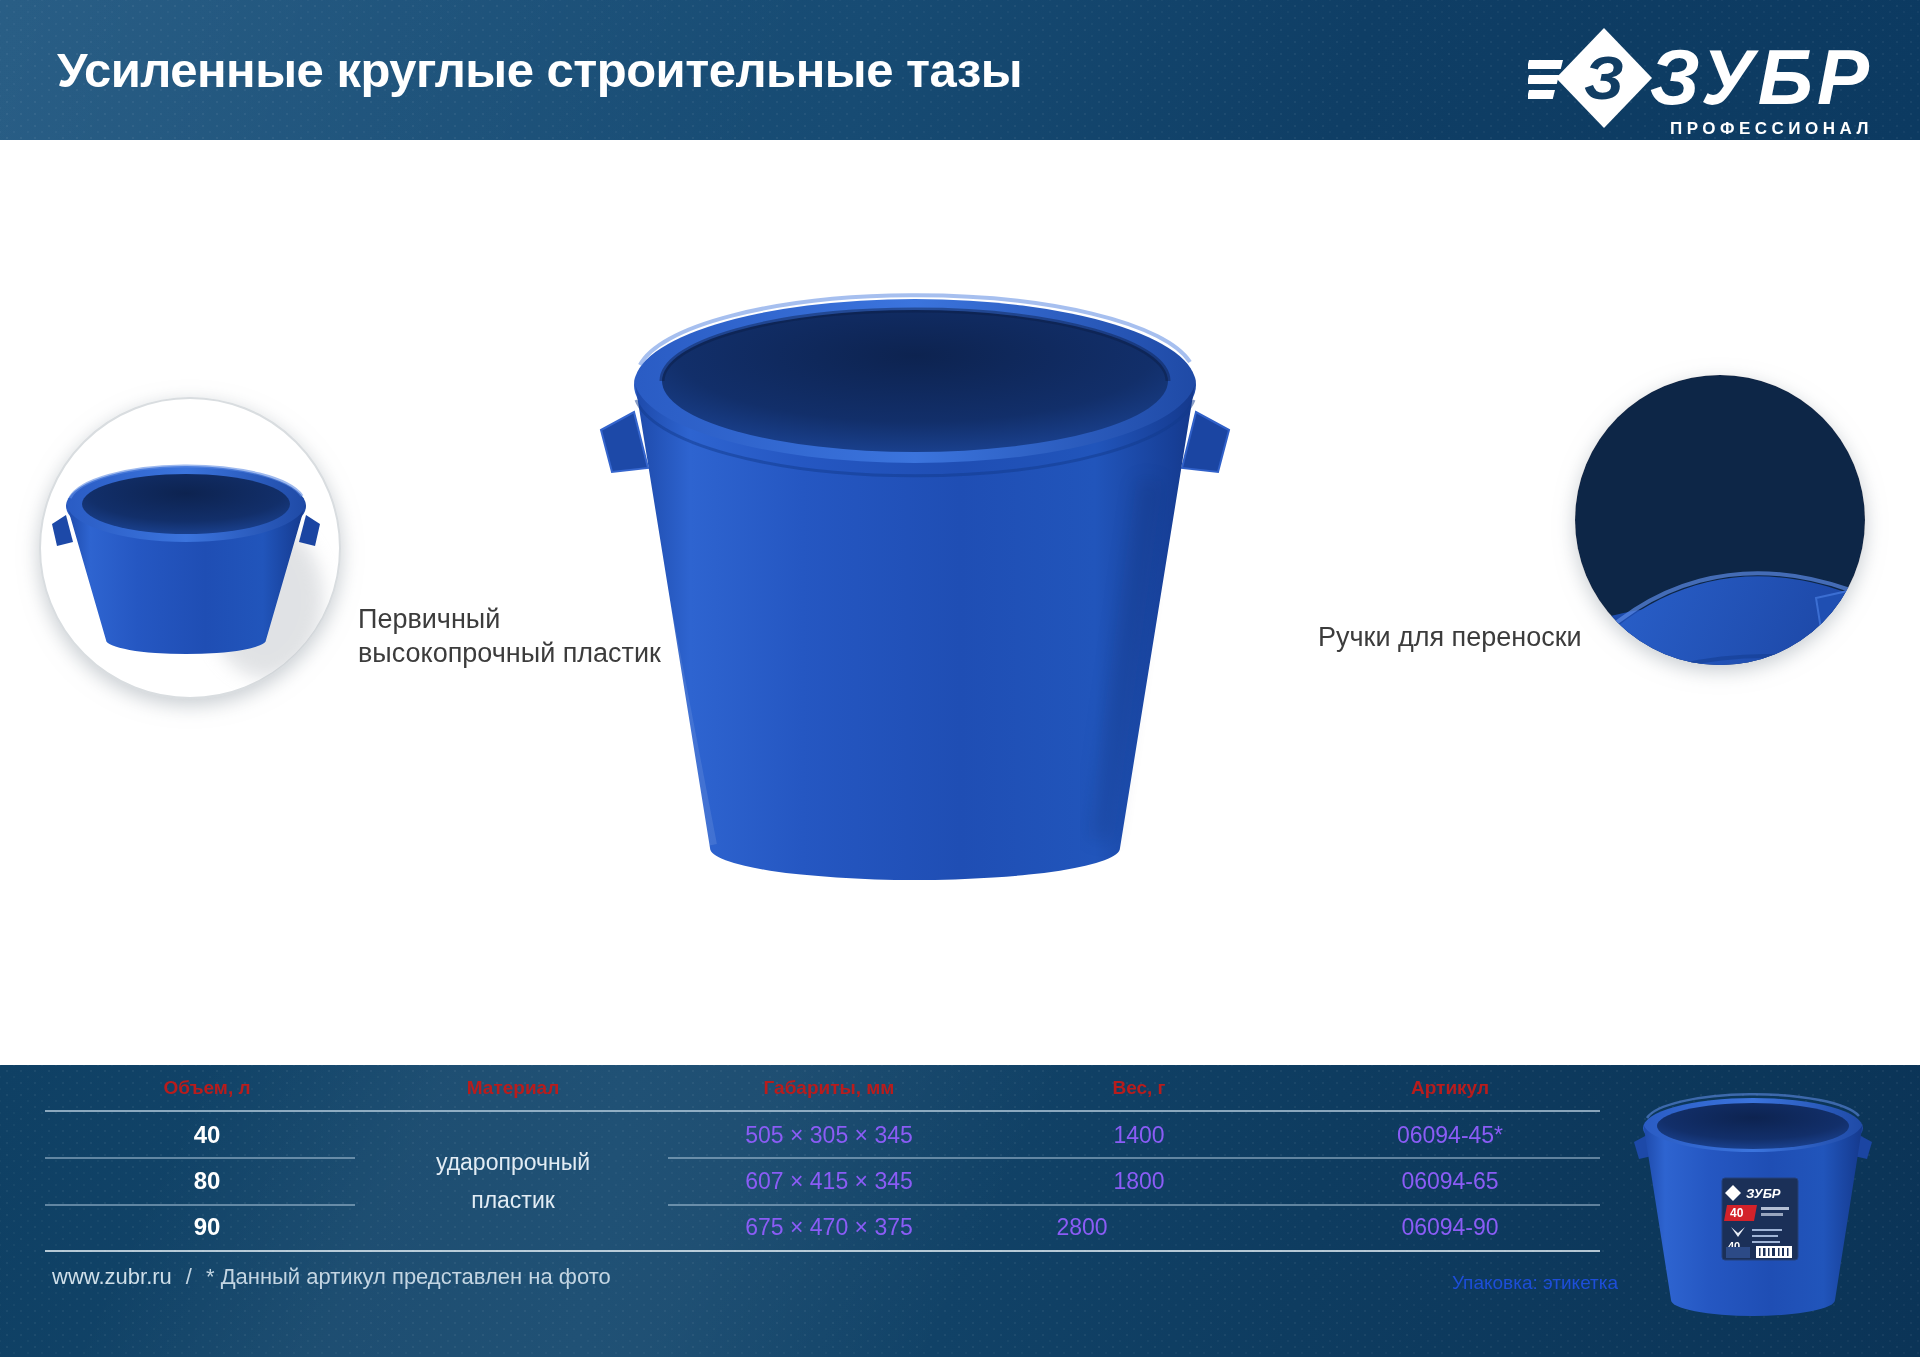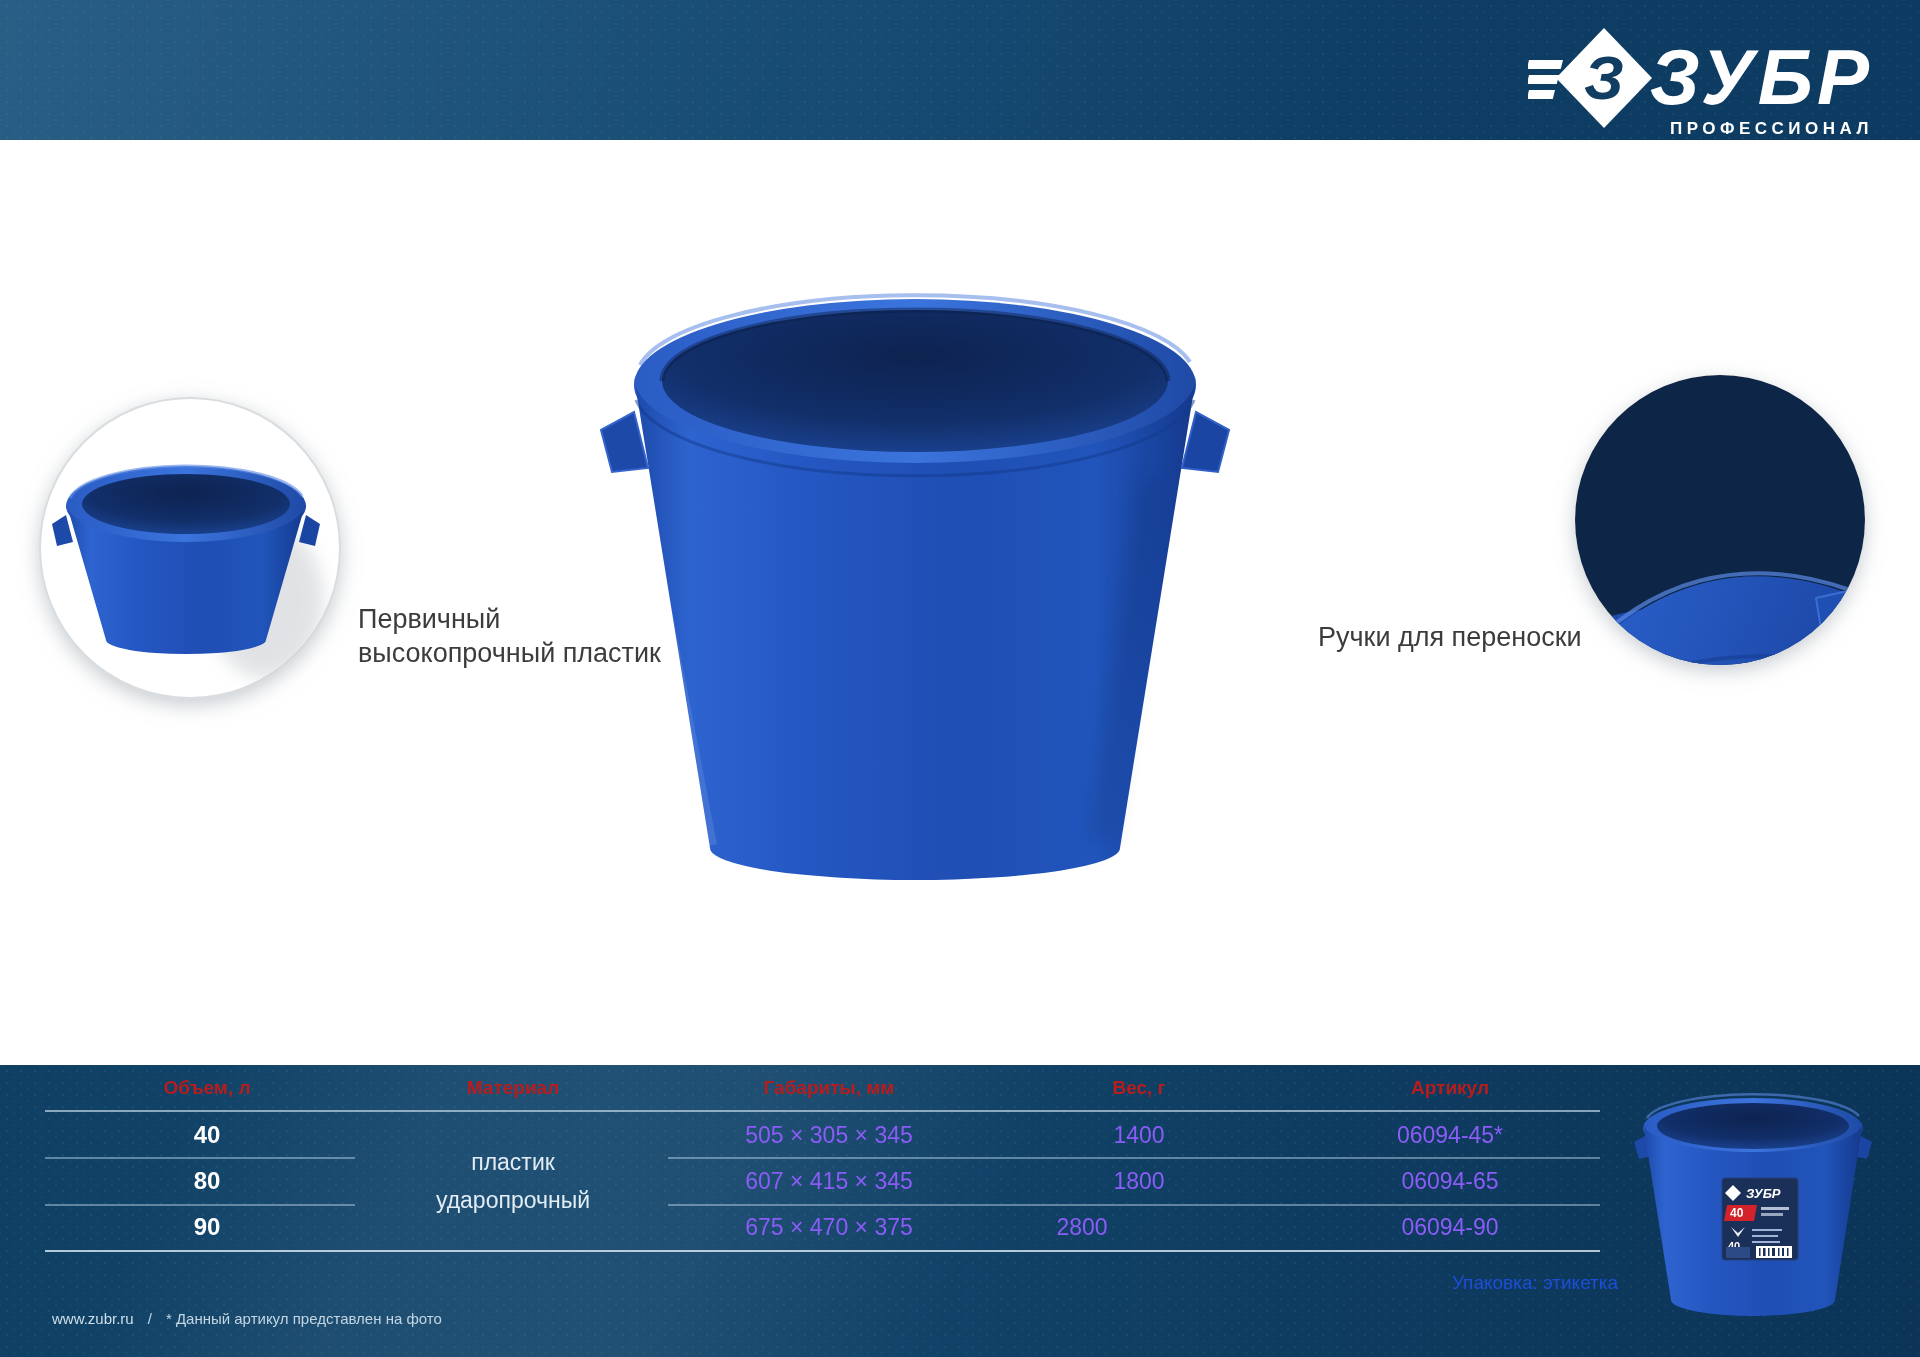--- a/index.html
+++ b/index.html
@@ -36,39 +36,40 @@
   .vol{font-size:24px;font-weight:bold;color:#ffffff;}
   .material-cell{position:absolute;left:363px;width:300px;top:1143px;text-align:center;z-index:3;
     font-size:23px;font-weight:300;color:#e2ecf4;line-height:38px;}
   .tline{position:absolute;height:2px;z-index:3;background:rgba(198,220,238,.45);}
   .tline-strong{background:rgba(215,233,246,.62);}
   .tline-bottom{background:rgba(236,245,251,.75);}
   
   .foot-note{position:absolute;left:48px;top:1272px;font-size:21px;font-weight:300;color:#dce8f1;z-index:3;}
   .packaging{position:absolute;left:1385px;width:300px;top:1272px;font-size:19px;font-weight:300;
     color:#1d4ed8;text-align:center;z-index:3;}
-  .url-line{position:absolute;left:52px;top:1310px;font-size:15px;font-weight:300;color:#c3d5e2;
+  .url-line{position:absolute;left:52px;top:1264px;font-size:22px;font-weight:300;color:#c3d5e2;
     z-index:3;display:flex;gap:14px;align-items:baseline;}
   .url-line .site{color:#cfdfe9;}
 </style>
 </head>
 <body>
 
 <div class="canvas">
 
   <div class="band band-top">
     <div class="dots"></div>
     <div class="sheen-top"></div>
   </div>
 
   <div class="band band-bottom">
     <div class="dots"></div>
     <div class="sheen-bottom"></div>
   </div>
 
+  <div class="page-title">Усиленные круглые строительные тазы</div>
   <svg class="logo-svg" width="345" height="122" viewBox="0 0 345 122">
     <g>
       <polygon points="76,8 124,58 76,108 28,58" fill="#ffffff"></polygon>
       <rect x="0" y="40" width="34" height="9" fill="#ffffff" transform="skewX(-14)" transform-origin="0 44"></rect>
       <rect x="0" y="55" width="30" height="9" fill="#ffffff" transform="skewX(-14)" transform-origin="0 59"></rect>
       <rect x="0" y="70" width="26" height="9" fill="#ffffff" transform="skewX(-14)" transform-origin="0 74"></rect>
       <text x="76" y="79" text-anchor="middle" font-size="62" font-weight="bold" font-style="italic" fill="#113d63" font-family="Liberation Sans, sans-serif">З</text>
     </g>
     <text x="345" y="84" text-anchor="end" font-size="78" font-weight="bold" font-style="italic" letter-spacing="4" fill="#ffffff" font-family="Liberation Sans, sans-serif">ЗУБР</text>
     <text x="345" y="114" text-anchor="end" font-size="17" font-weight="bold" letter-spacing="4.5" fill="#ffffff" font-family="Liberation Sans, sans-serif">ПРОФЕССИОНАЛ</text>
@@ -202,22 +203,22 @@
   <div class="tline tline-strong" style="left:45px;top:1110px;width:1555px"></div>
 
   <div class="cell val vol" style="left:57px;top:1121px">40</div>
   <div class="cell val" style="left:679px;top:1121px">505 × 305 × 345</div>
   <div class="cell val" style="left:989px;top:1121px">1400</div>
   <div class="cell val" style="left:1300px;top:1121px">06094-45*</div>
   <div class="tline" style="left:45px;top:1157px;width:310px"></div>
   <div class="tline" style="left:668px;top:1157px;width:932px"></div>
 
   <div class="material-cell">
+    <div>ударопрочный</div>
     <div>пластик</div>
-    <div>ударопрочный</div>
   </div>
 
   <div class="cell val vol" style="left:57px;top:1167px">80</div>
   <div class="cell val" style="left:679px;top:1167px">607 × 415 × 345</div>
   <div class="cell val" style="left:989px;top:1167px">1800</div>
   <div class="cell val" style="left:1300px;top:1167px">06094-65</div>
   <div class="tline" style="left:45px;top:1204px;width:310px"></div>
   <div class="tline" style="left:668px;top:1204px;width:932px"></div>
 
   <div class="cell val vol" style="left:57px;top:1213px">90</div>

